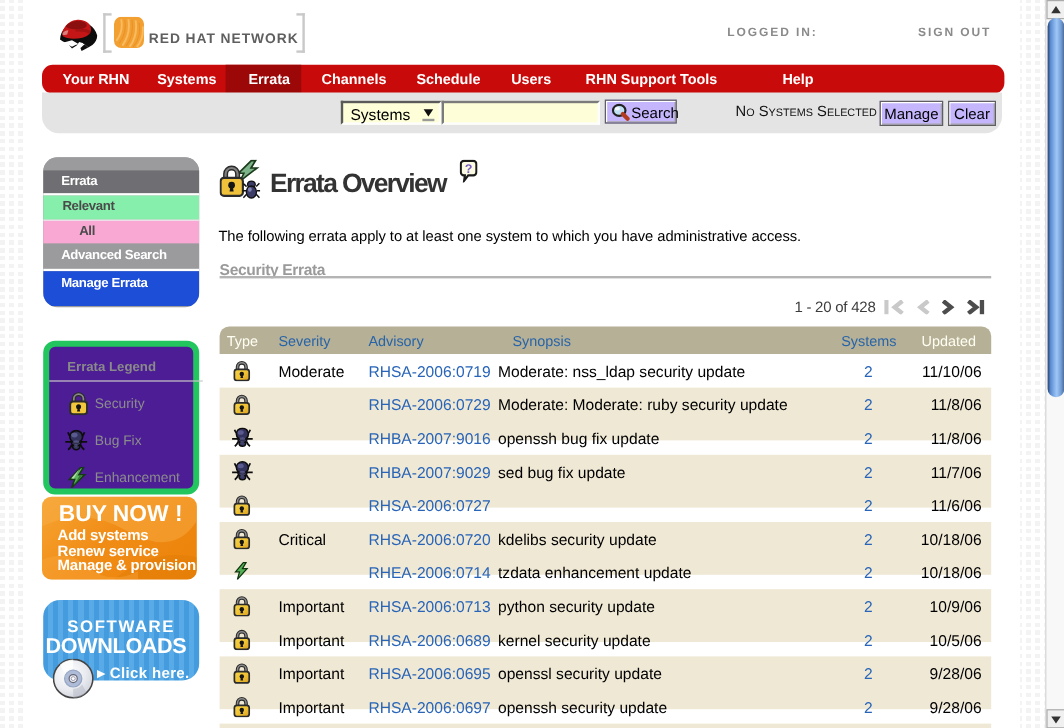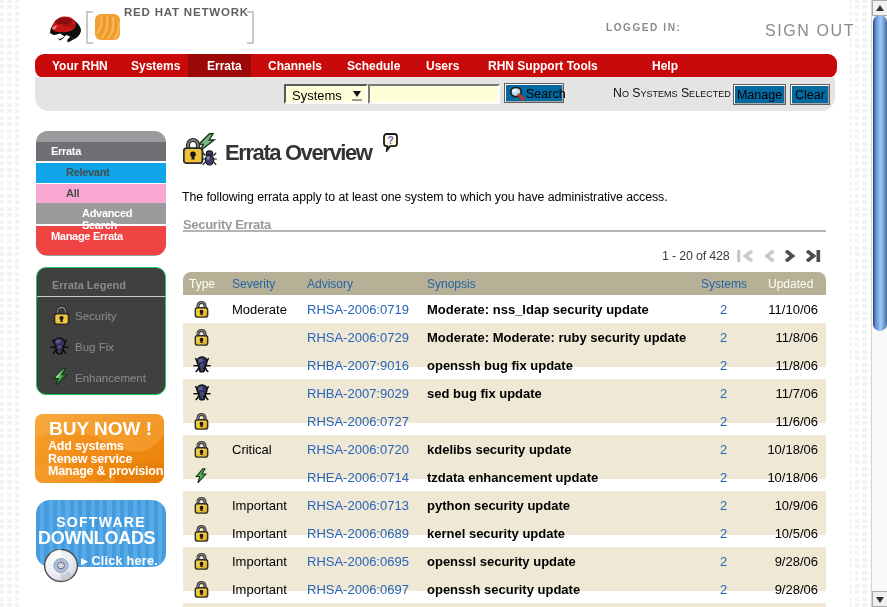--- a/index.html
+++ b/index.html
@@ -10,37 +10,37 @@
   background-color:#efefef;
   background-image:
     repeating-linear-gradient(90deg, rgba(255,255,255,0) 0 4.5px, #fff 4.5px 7.5px),
     repeating-linear-gradient(0deg, rgba(255,255,255,0.25) 0 3.6px, #fff 3.6px 6.5px);
 }
 #page { position:absolute; left:20px; top:0; width:830px; height:607px; background:#fff; }
 .abs { position:absolute; }
 
 
 #loggedin { left:606px; top:22px; font-size:10px; font-weight:bold; color:#8a8a8a; letter-spacing:1.6px; }
-#signout { left:765px; top:22px; font-size:16px; font-weight:normal; color:#8a8a8a; letter-spacing:1.6px; }
-#rhnbrand { left:124px; top:6px; font-size:11.5px; font-weight:bold; color:#5f5f5f; letter-spacing:0.8px; }
+#signout { left:765px; top:22px; font-size:10px; font-weight:bold; color:#8a8a8a; letter-spacing:1.6px; }
+#rhnbrand { left:124px; top:27px; font-size:11.5px; font-weight:bold; color:#5f5f5f; letter-spacing:0.8px; }
 .bracket { width:7px; height:33px; top:11px; }
 .bracket i { position:absolute; background:#c9c9c9; }
 
 
 #nav { left:35px; top:54px; width:802px; height:24px; background:#c90a0a; border-radius:9px; }
 #nav span { position:absolute; top:5px; color:#fff; font-size:12px; font-weight:bold; }
 #nav #tab-active { position:absolute; left:153px; top:0; width:63px; height:24px; background:#9c0707; }
 
 
 #toolbar { left:35px; top:77px; width:800px; height:34px; background:#e4e4e4; border-radius:0 0 14px 14px; }
-.btn3d { position:absolute; background:#0369a1; border:1px solid #5f5f5f; box-shadow:inset 1px 1px 0 #fff, inset -1px -1px 0 #a8a8a8; font-size:12.5px; color:#000; text-align:center; }
+.btn3d { position:absolute; background:#c4b5fd; border:1px solid #5f5f5f; box-shadow:inset 1px 1px 0 #fff, inset -1px -1px 0 #a8a8a8; font-size:12.5px; color:#000; text-align:center; }
 
 
 #sidemenu { left:36px; top:131px; width:130px; height:125px; background:#9b9b9e; border-radius:12px; overflow:hidden; font-weight:bold; font-size:11px; letter-spacing:-0.3px; }
-#legend { left:36px; top:267px; width:130px; height:128px; background:#404040; border:1px solid #22c55e; border-radius:10px; }
+#legend { left:36px; top:284px; width:130px; height:128px; background:#4c1d95; border:5px solid #22c55e; border-radius:10px; }
 #buynow { left:35px; top:414px; width:129px; height:69px; border-radius:8px; color:#fff; font-weight:bold; overflow:hidden;
   background:linear-gradient(135deg,#f7a532 0%,#f08c16 45%,#ec8208 100%); }
 #swdl { left:36px; top:500px; width:130px; height:67px; border-radius:14px; color:#fff; font-weight:bold; text-align:center;
   background:repeating-linear-gradient(90deg,#449cde 0 4.2px,#58abe6 4.2px 8.4px); }
 
 
 #h1 { left:225px; top:140px; font-size:22px; font-weight:bold; color:#333; letter-spacing:-1.4px; }
 #para { left:182px; top:190px; font-size:12.3px; color:#000; letter-spacing:-0.05px; }
 #relerrata { left:183px; top:217px; font-size:13px; font-weight:bold; color:#9a9a9a; letter-spacing:-0.3px; }
 #hr1 { left:183px; top:230px; width:643px; height:2px; background:#b4b4b4; }
@@ -51,21 +51,21 @@
 #thead { position:absolute; left:0; top:0; width:643px; height:23px; background:#b5b096; border-radius:8px 8px 0 0; }
 #thead span { position:absolute; top:5px; font-size:12px; font-weight:normal; color:#2864a8; }
 #thead .wh { color:#fffef2; }
 .row { position:absolute; left:0; width:643px; height:44px; }
 .row.alt { background:#efe8d5; }
 .row span { position:absolute; top:7px; font-size:13px; color:#000; }
 .row a, #tbl a { color:#2864b8; text-decoration:none; }
 .ic { position:absolute; left:11px; top:5px; }
 .sev { left:49px; }
 .adv { left:124px; }
-.syn { left:244px;font-weight:bold; }
+.syn { left:232px; }
 .num { left:537px; }
 .dt  { left:582px; width:53px; text-align:right; }
 
 
 #sb { left:871px; top:0; width:16px; height:607px; background:#f8f8f8; border-left:1px solid #d5d5d5; }
 #sb-up,#sb-dn { position:absolute; left:0; width:16px; height:16px; background:#f0f0f0; border:1px solid #aaa; }
 #sb-thumb { position:absolute; left:1px; top:15px; width:14px; height:316px; border-radius:7px;
   background:linear-gradient(90deg,#24406e 0%,#5c8cd0 18%,#8db9ef 45%,#9fc7f5 55%,#6f9cd8 80%,#49688c 100%); }
 .tri-up { width:0; height:0; border-left:4px solid transparent; border-right:4px solid transparent; border-bottom:6px solid #333; position:absolute; left:3px; top:4px; }
 .tri-dn { width:0; height:0; border-left:4px solid transparent; border-right:4px solid transparent; border-top:6px solid #333; position:absolute; left:3px; top:5px; }
@@ -166,26 +166,26 @@
     <span style="position:absolute;left:0;right:0;top:3px;">Manage</span>
   </div>
 <div class="btn3d" style="left:790px;top:84px;width:40px;height:21px;">
     <span style="position:absolute;left:0;right:0;top:3px;">Clear</span>
   </div>
 
 <div class="abs" id="sidemenu">
   <div style="height:11px;background:#9b9b9e;"></div>
   <div style="height:19px;background:#6f6f73;color:#fff;padding:3px 0 0 15px;">Errata</div>
   <div style="height:2px;background:#fff;"></div>
-  <div style="height:19.5px;background:#0ea5e9;color:#4b4b4b;padding:3px 0 0 30px;">Relevant</div>
+  <div style="height:19.5px;background:#86efac;color:#4b4b4b;padding:3px 0 0 16px;">Relevant</div>
   <div style="height:1.5px;background:#fff;"></div>
   <div style="height:19px;background:#f9a8d4;color:#4b4b4b;padding:3px 0 0 30px;">All</div>
-  <div style="height:21px;background:#9b9b9e;color:#fff;padding:4px 1px 0 15px;margin-left:31px;">Advanced Search</div>
+  <div style="height:21px;background:#9b9b9e;color:#fff;padding:4px 1px 0 15px;">Advanced Search</div>
   <div style="height:1.5px;background:#fff;"></div>
-  <div style="height:29px;background:#ef4444;color:#fff;padding:4px 0 0 15px;">Manage Errata</div>
+  <div style="height:29px;background:#1d4ed8;color:#fff;padding:4px 0 0 15px;">Manage Errata</div>
 </div>
 
 <div class="abs" id="legend">
   <div style="position:absolute;left:15px;top:11px;font-size:11px;font-weight:bold;color:#8a8a8a;letter-spacing:0;">Errata Legend</div>
   <div style="position:absolute;left:0;top:28px;width:128px;height:1px;background:#c9c9c9;"></div>
   <svg style="position:absolute;left:16px;top:37px;" width="17" height="20" viewBox="0 0 17 20">
     <path d="M4.5,9 V6.5 a4,4 0 0 1 8,0 V9" fill="none" stroke="#2b2b2b" stroke-width="3.4"></path>
     <path d="M4.5,9 V6.5 a4,4 0 0 1 8,0 V9" fill="none" stroke="#8a8a8a" stroke-width="1.4"></path>
     <rect x="1.5" y="8.6" width="14" height="10.6" rx="2.4" fill="#f2c63d" stroke="#2b2b2b" stroke-width="1.6"></rect>
     <circle cx="8.5" cy="13" r="2.1" fill="#151515"></circle>

